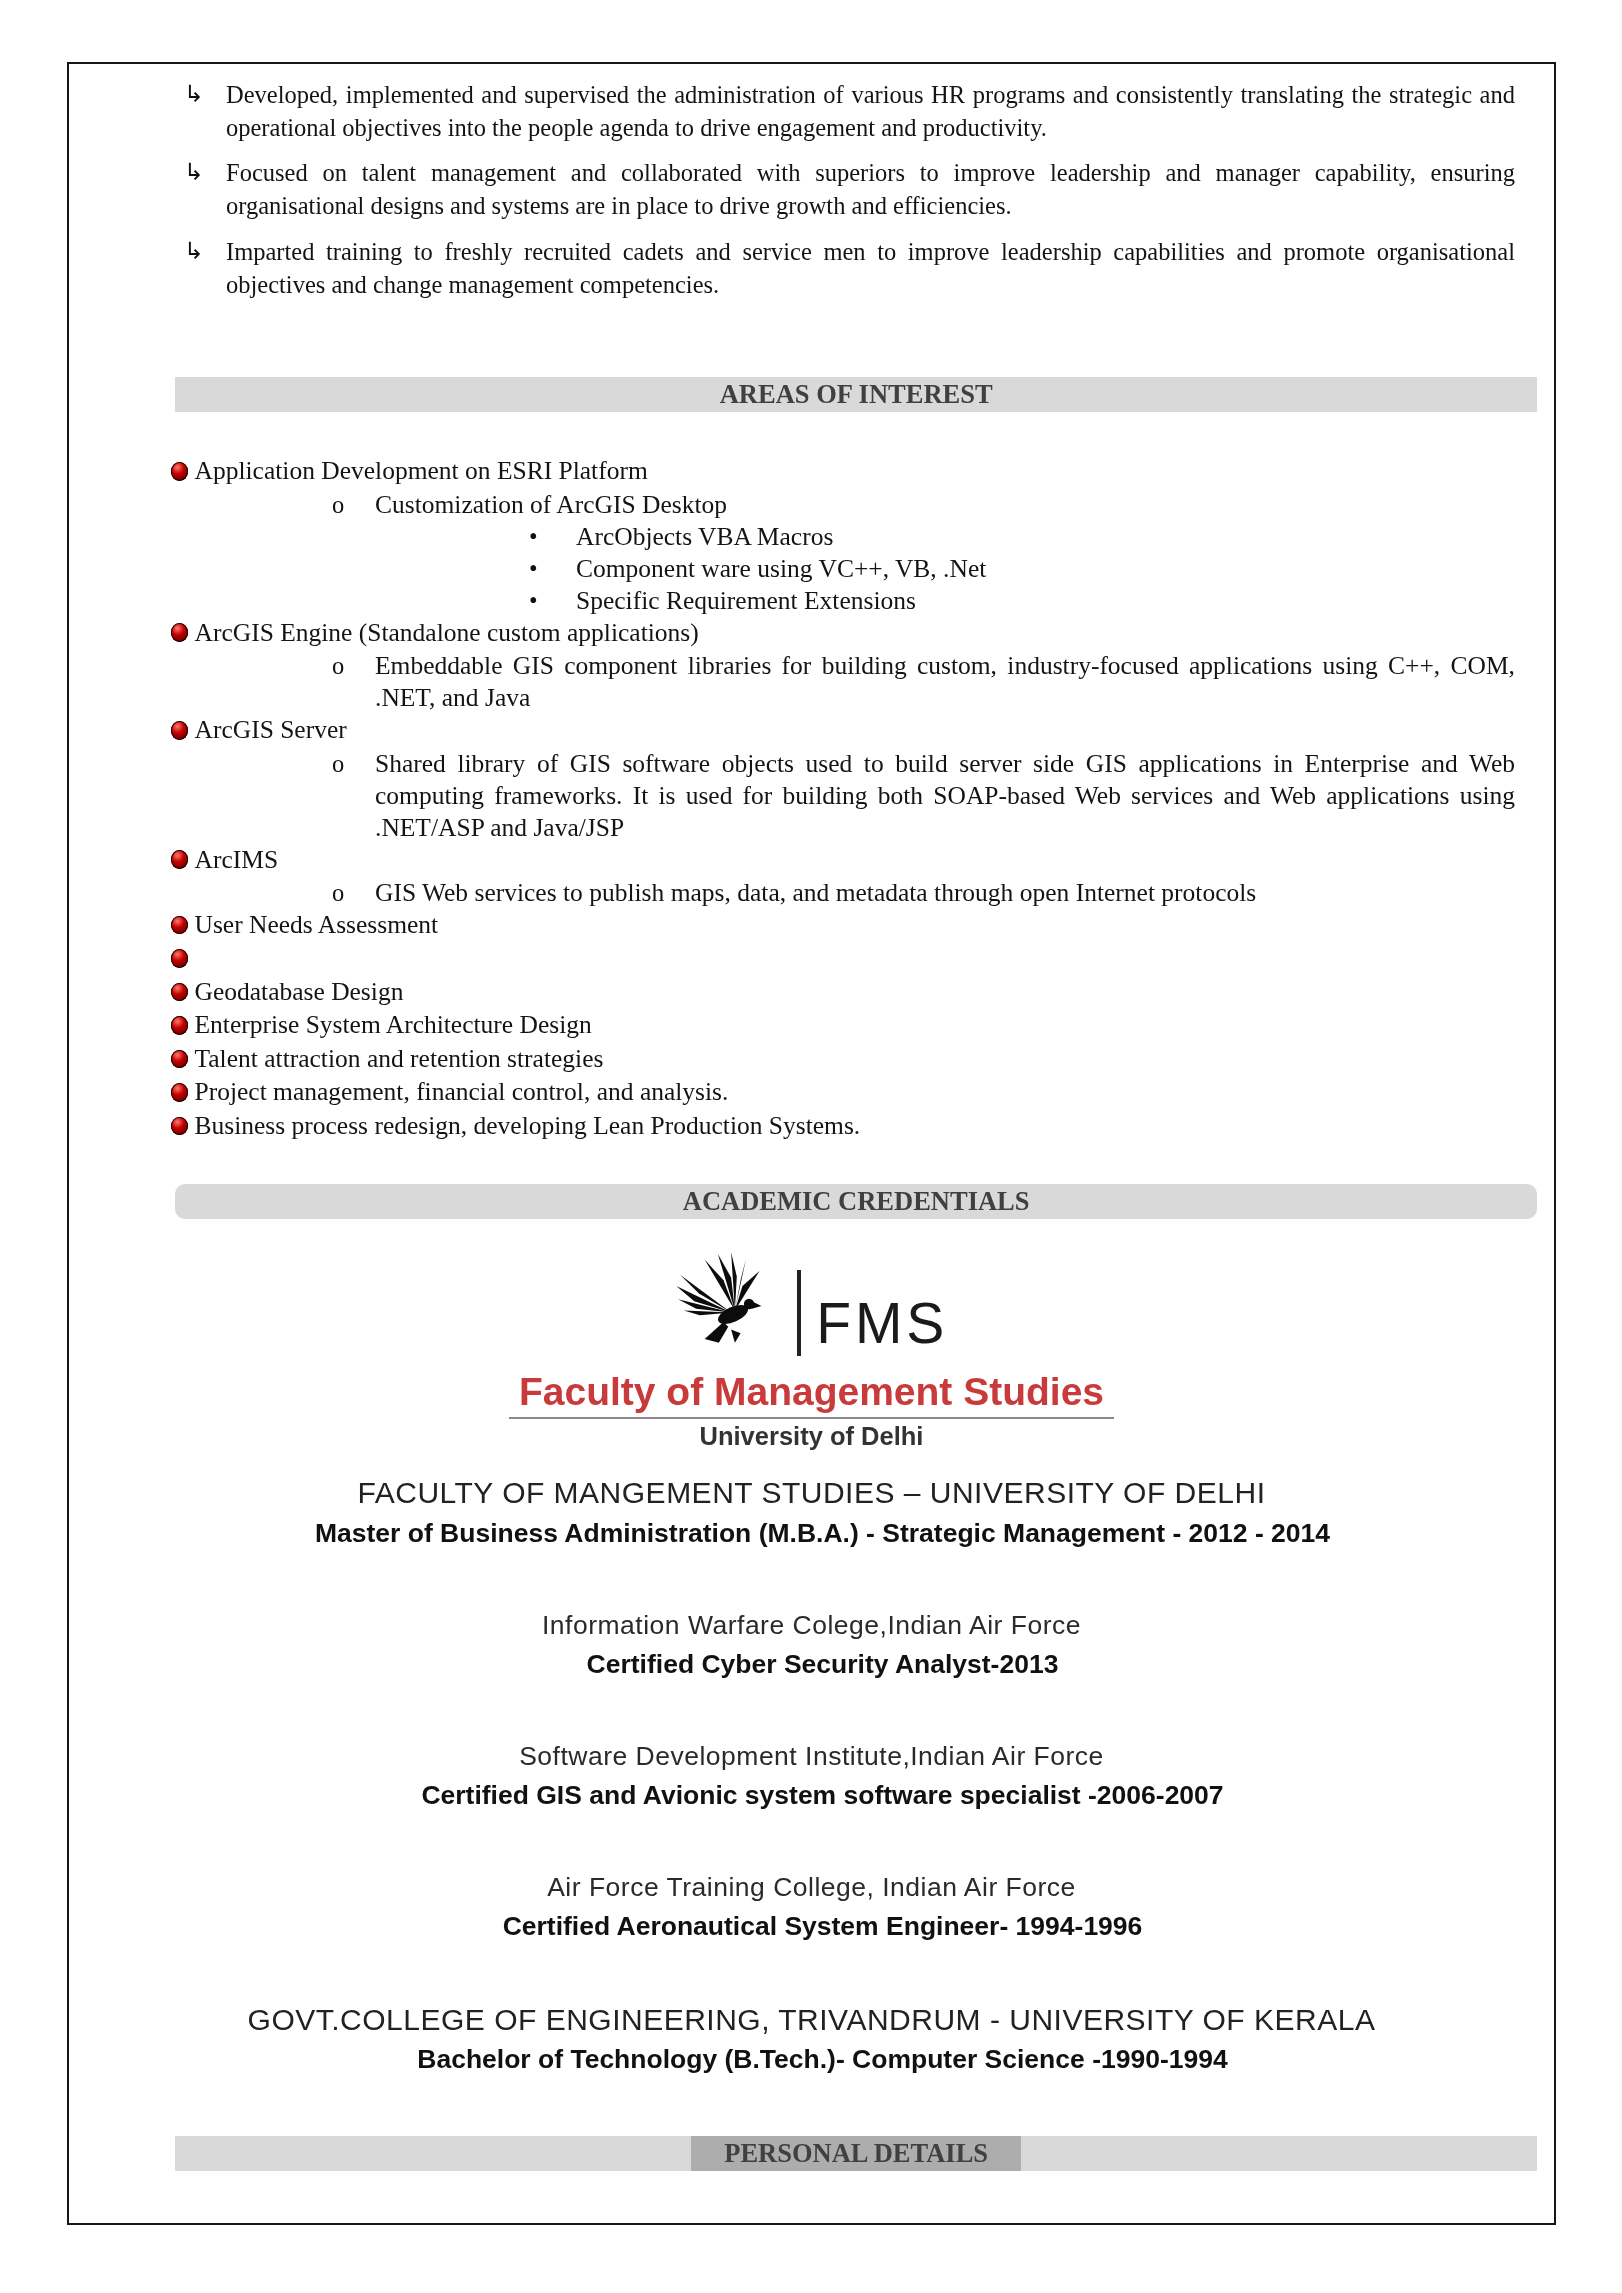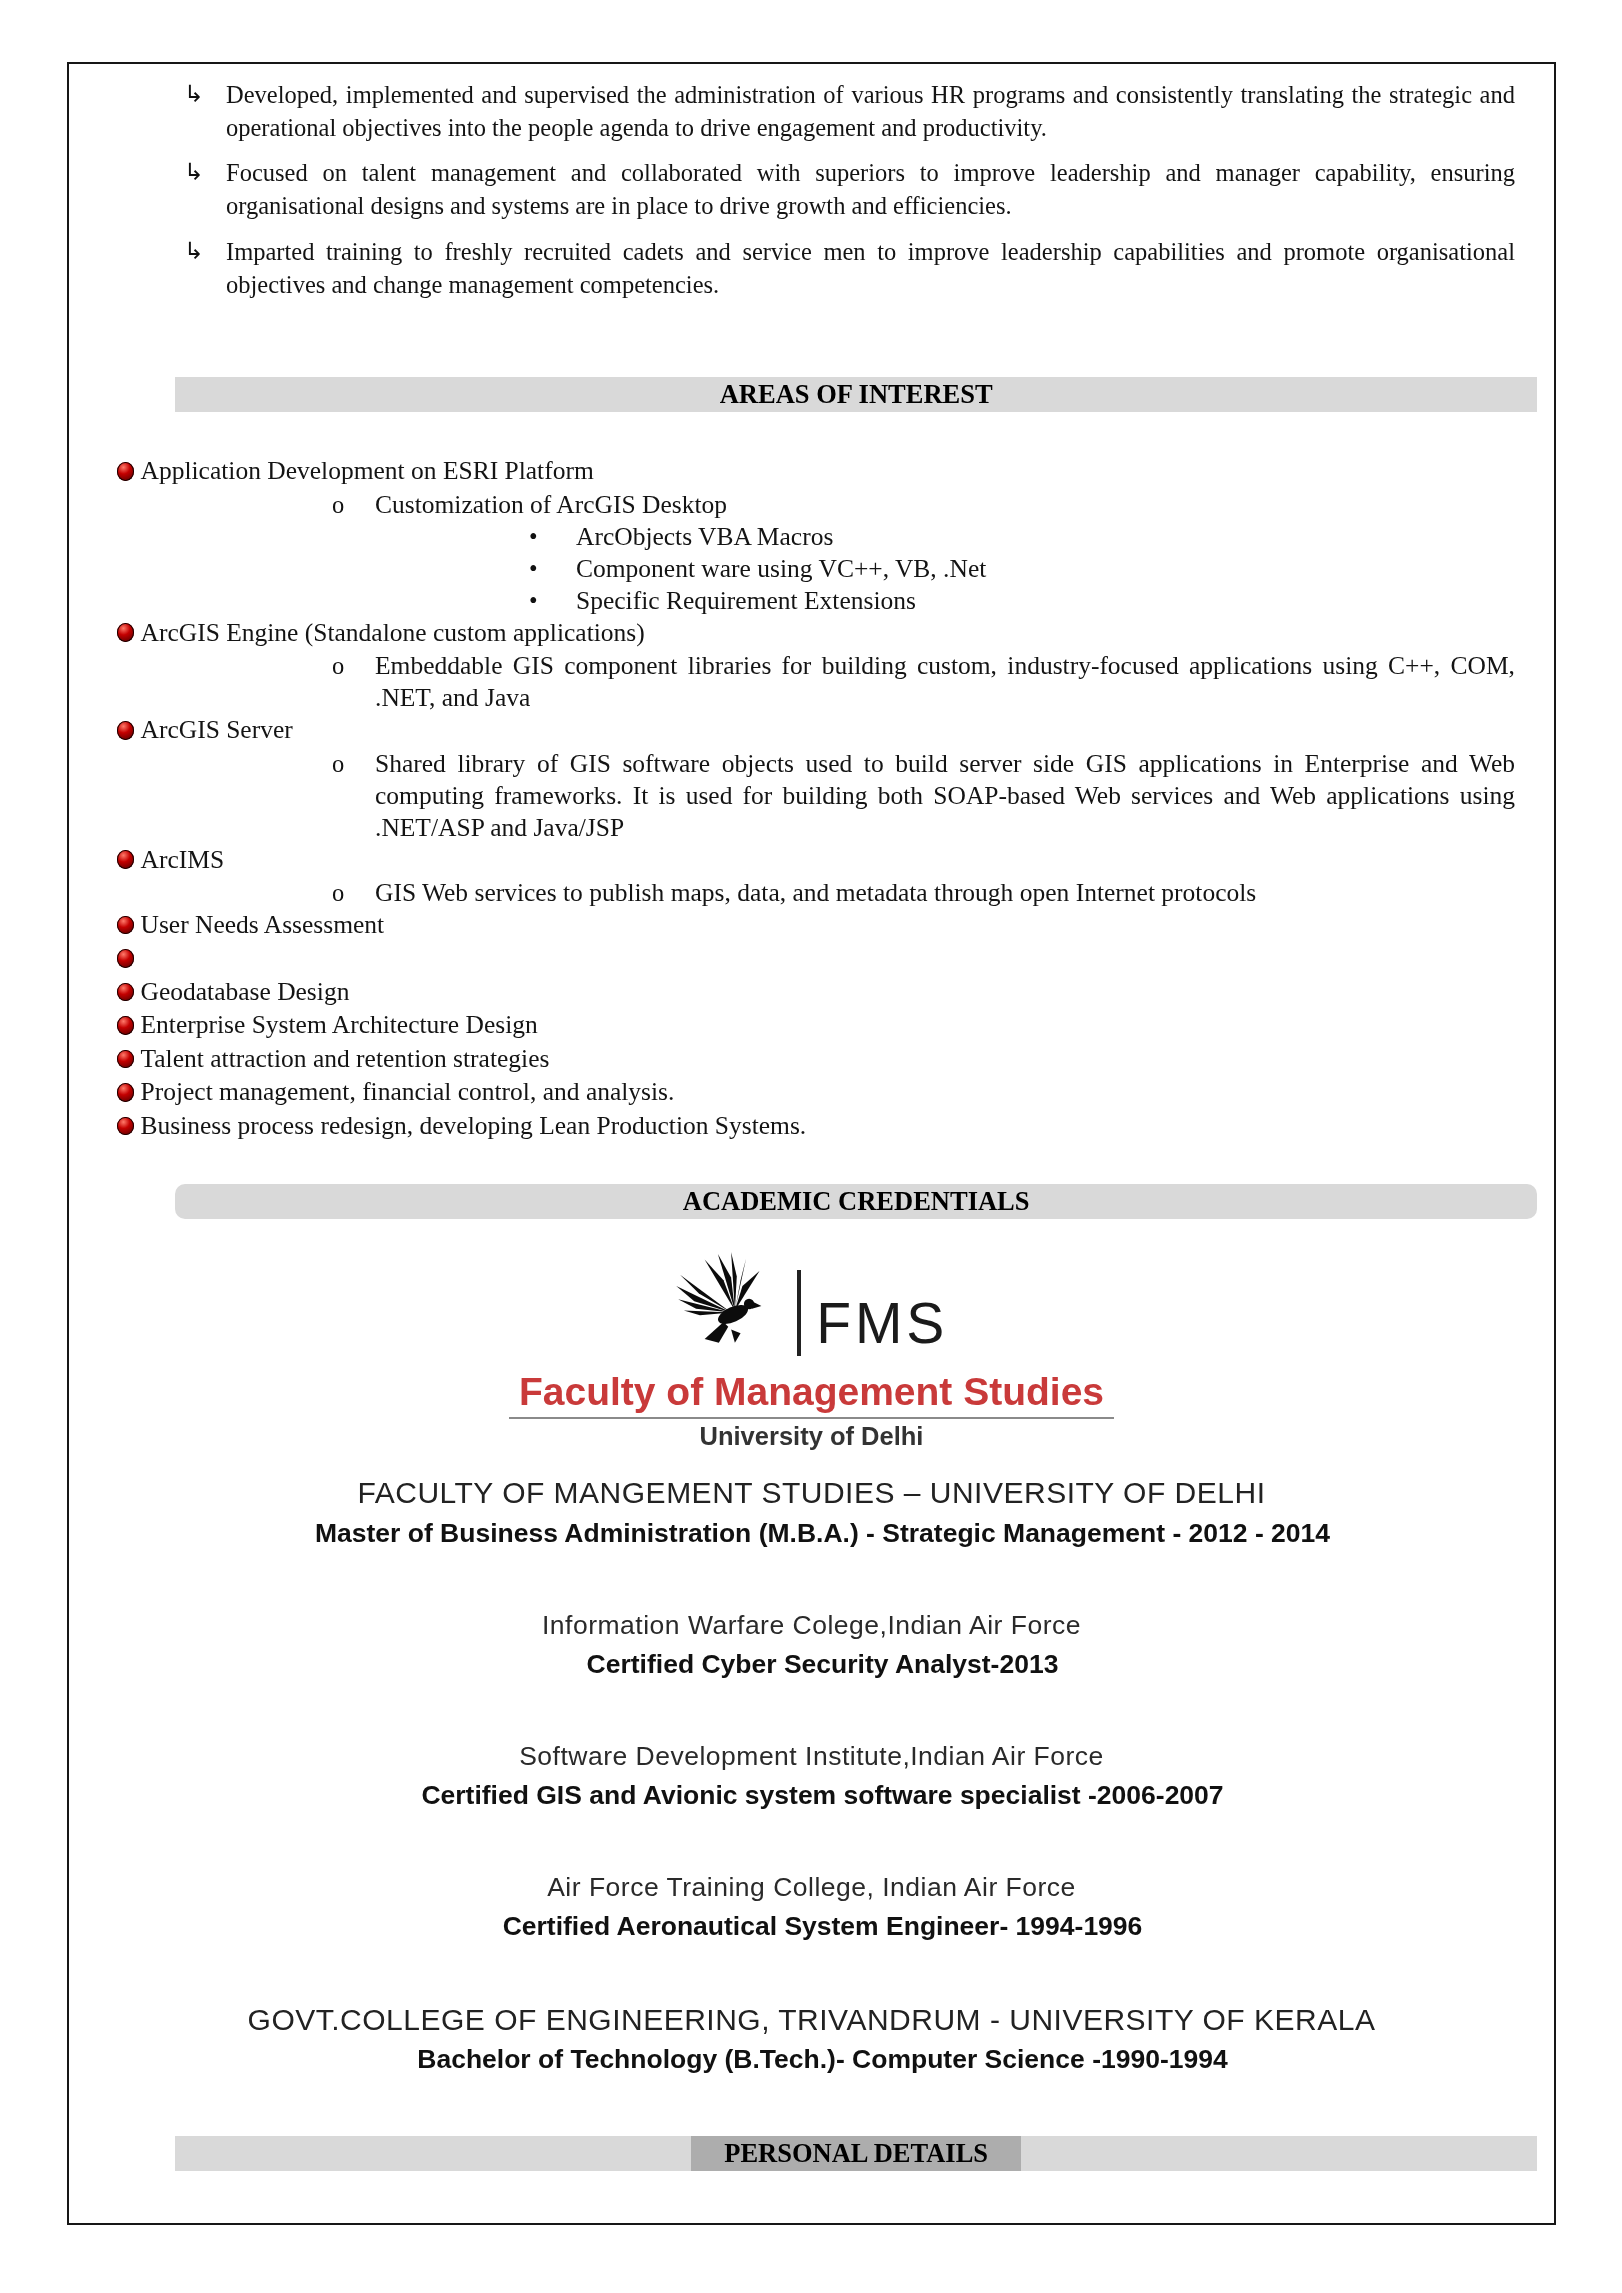--- a/index.html
+++ b/index.html
@@ -8,30 +8,30 @@
   .frame{position:absolute;left:67px;top:62px;width:1489px;height:2163px;border:2.9px solid #161616;box-sizing:border-box;overflow:hidden;background:#fff;}
 
   
   .xp-list{margin:13.7px 39px 0 115px;}
   .xp-item{display:flex;margin-bottom:12.7px;}
   .xp-marker{flex:0 0 42px;font-family:"DejaVu Sans",sans-serif;font-size:23.5px;line-height:33px;color:#111;}
   .xp-text{flex:1;text-align:justify;font-size:24.5px;line-height:33px;color:#141414;}
 
   
   .bar{height:35px;margin-left:106px;margin-right:16.7px;background:#d9d9d9;text-align:center;
-       font-weight:bold;font-size:26.5px;line-height:35px;color:#000000;font-family:"Liberation Serif",serif;}
+       font-weight:bold;font-size:26.5px;line-height:35px;color:#404040;font-family:"Liberation Serif",serif;}
   .bar-areas{margin-top:76px;}
   .bar-academic{margin-top:41px;border-radius:10px;}
   .bar-personal{margin-top:37px;}
   .bar .hl{display:inline-block;background:#adadad;padding:0 33px;height:35px;line-height:35px;}
 
   
   .areas{margin-top:43px;}
   .area-row{display:flex;padding-right:39px;}
-  .area-row.lvl-0{padding-left:48px;}
+  .area-row.lvl-0{padding-left:102px;}
   .area-row.lvl-1{padding-left:263px;}
   .area-row.lvl-2{padding-left:460px;}
   .area-marker{flex:0 0 23.5px;font-size:24.5px;line-height:32px;color:#111;}
   .lvl-1 .area-marker{flex:0 0 43px;}
   .lvl-2 .area-marker{flex:0 0 47px;}
   .mk-sphere{flex:0 0 23.5px;}
   .mk-sphere::before{content:"";display:inline-block;width:16.7px;height:18.6px;border-radius:50%;margin-top:6.9px;
      background:radial-gradient(circle at 38% 28%, #ff7a6a 0%, #c40000 38%, #6d0000 78%, #250000 100%);
      box-shadow:0 0 0 1px #1a0000 inset;}
   .area-text{flex:1;font-size:25.5px;line-height:32px;color:#141414;}

